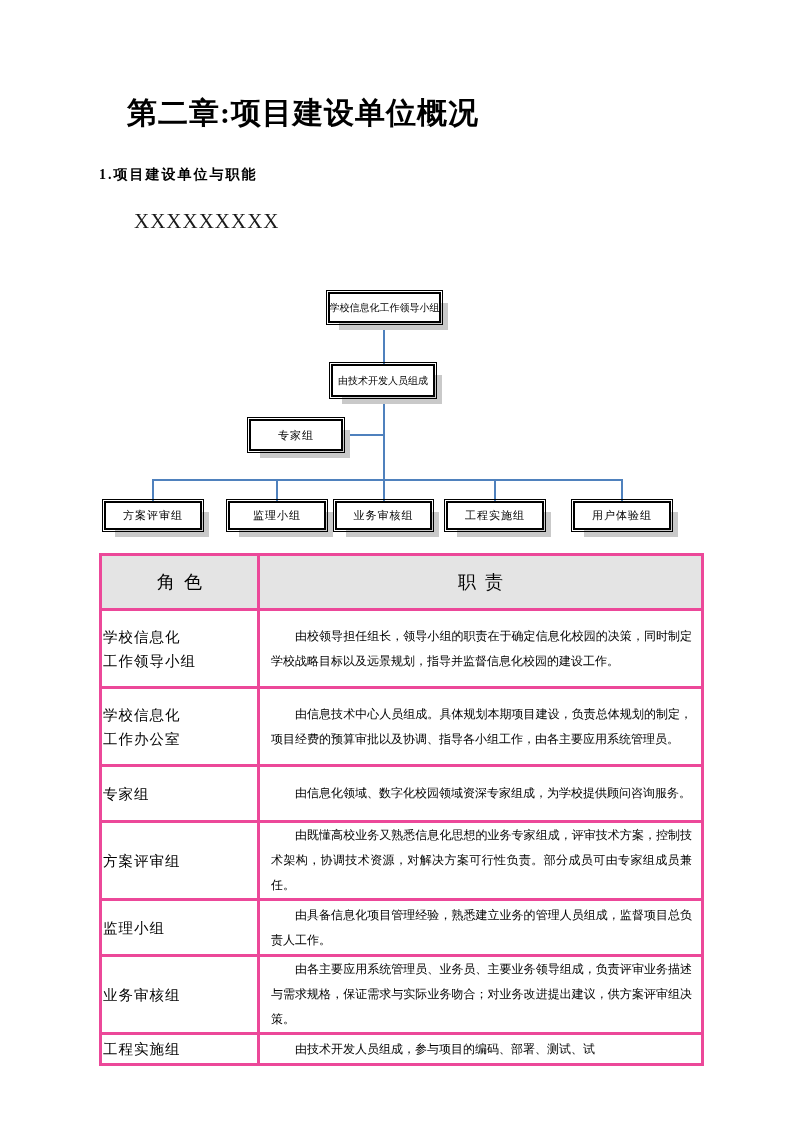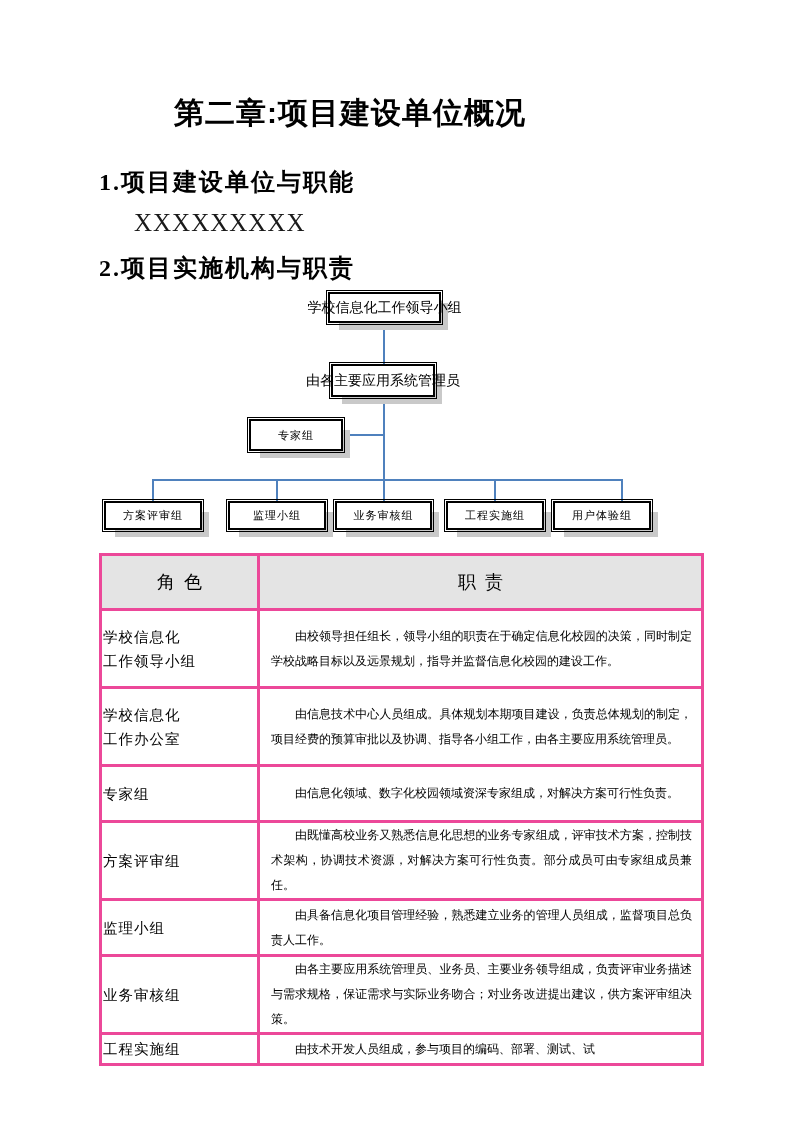--- a/index.html
+++ b/index.html
@@ -8,53 +8,52 @@
     width: 793px; height: 1122px;
     background: #ffffff;
     overflow: hidden;
     font-family: "Liberation Serif", "DejaVu Serif", serif;
     color: #000;
   }
 
   
   .chapter-title {
     position: absolute; left: 127px; top: 93px;
-    font-family: Liberation Sans, sans-serif;
+    font-family: Liberation Serif, serif;
     font-size: 30px; font-weight: bold; letter-spacing: 1px;
     white-space: nowrap;
-    margin-left: 47px;
   }
   .sec-heading {
     position: absolute; left: 99px;
-    font-size: 24px; font-weight: bold; letter-spacing: 2px;
+    font-size: 14px; font-weight: bold; letter-spacing: 2px;
     white-space: nowrap;
   }
   .sec1 { top: 166px; }
   .sec2 { top: 252px; }
   .placeholder-x {
     position: absolute; left: 134px; top: 209px;
-    font-size: 25px; letter-spacing: 1px; color: #1a1a1a;
+    font-size: 21px; letter-spacing: 1px; color: #1a1a1a;
   }
 
   
   .org-chart { position: absolute; left: 0; top: 0; width: 793px; height: 560px; }
   .obox {
     position: absolute;
     background: #fff;
     border: 2px solid #000;
     outline: 1px solid #000;
     outline-offset: 1px;
     box-shadow: 9px 9px 0 -2px #c9c9c9;
     display: flex; align-items: center; justify-content: center;
     text-align: center;
     font-family: "Liberation Serif", "DejaVu Serif", serif;
     white-space: nowrap;
     box-sizing: border-box;
   }
-  .obox.small-text { font-size: 14px; }
+  .obox.small-text { font-size: 10px; }
   .obox.mid-text { font-size: 11px; letter-spacing: 1px; }
   .oline { position: absolute; background: #4f81bd; }
 
   
   .role-table-wrap { position: absolute; left: 99px; top: 553px; }
   table.role-table {
     border-collapse: collapse;
     table-layout: fixed;
     width: 605px;
     border: 2px solid #000;
@@ -92,41 +91,40 @@
   tr.r-cut td { height: 26px; }
 </style>
 </head>
 <body>
 
 <div class="page">
 
   <div class="chapter-title">第二章:项目建设单位概况</div>
   <div class="sec-heading sec1">1.项目建设单位与职能</div>
   <div class="placeholder-x">XXXXXXXXX</div>
-  <div class="sec-heading sec2">2.项目实施机构与职责</div>
 
   <div class="org-chart">
 
     <div class="oline" style="left:383px; top:324px; width:2px; height:42px;"></div>
     <div class="oline" style="left:383px; top:397px; width:2px; height:106px;"></div>
     <div class="oline" style="left:344px; top:434px; width:40px; height:2px;"></div>
     <div class="oline" style="left:152px; top:479px; width:471px; height:2px;"></div>
     <div class="oline" style="left:152px; top:479px; width:2px; height:23px;"></div>
     <div class="oline" style="left:276px; top:479px; width:2px; height:23px;"></div>
     <div class="oline" style="left:494px; top:479px; width:2px; height:23px;"></div>
     <div class="oline" style="left:621px; top:479px; width:2px; height:23px;"></div>
 
     <div class="obox small-text" style="left:328px; top:292px; width:113px; height:31px;">学校信息化工作领导小组</div>
-    <div class="obox small-text" style="left:331px; top:364px; width:104px; height:33px;">由各主要应用系统管理员</div>
+    <div class="obox small-text" style="left:331px; top:364px; width:104px; height:33px;">由技术开发人员组成</div>
     <div class="obox mid-text" style="left:249px; top:419px; width:94px; height:32px;">专家组</div>
     <div class="obox mid-text" style="left:104px; top:501px; width:98px; height:29px;">方案评审组</div>
     <div class="obox mid-text" style="left:228px; top:501px; width:98px; height:29px;">监理小组</div>
     <div class="obox mid-text" style="left:335px; top:501px; width:97px; height:29px;">业务审核组</div>
     <div class="obox mid-text" style="left:446px; top:501px; width:98px; height:29px;">工程实施组</div>
-    <div class="obox mid-text" style="left:553px; top:501px; width:98px; height:29px;text-align:center;">用户体验组</div>
+    <div class="obox mid-text" style="left:573px; top:501px; width:98px; height:29px;text-align:center;">用户体验组</div>
   </div>
 
   <div class="role-table-wrap">
     <table class="role-table">
       <colgroup>
           <col style="width:158px">
           <col>
         </colgroup>
       <thead>
         <tr>
@@ -145,21 +143,21 @@
         <tr class="r-3">
           <td class="role-cell">学校信息化
 工作办公室</td>
           <td class="duty-cell">
               <span class="duty-text">由信息技术中心人员组成。具体规划本期项目建设，负责总体规划的制定，项目经费的预算审批以及协调、指导各小组工作，由各主要应用系统管理员。</span>
             </td>
         </tr>
         <tr class="r-2">
           <td class="role-cell">专家组</td>
           <td class="duty-cell">
-              <span class="duty-text">由信息化领域、数字化校园领域资深专家组成，对解决方案可行性负责。</span>
+              <span class="duty-text">由信息化领域、数字化校园领域资深专家组成，为学校提供顾问咨询服务。</span>
             </td>
         </tr>
         <tr class="r-3">
           <td class="role-cell">方案评审组</td>
           <td class="duty-cell">
               <span class="duty-text">由既懂高校业务又熟悉信息化思想的业务专家组成，评审技术方案，控制技术架构，协调技术资源，对解决方案可行性负责。部分成员可由专家组成员兼任。</span>
             </td>
         </tr>
         <tr class="r-2">
           <td class="role-cell">监理小组</td>

